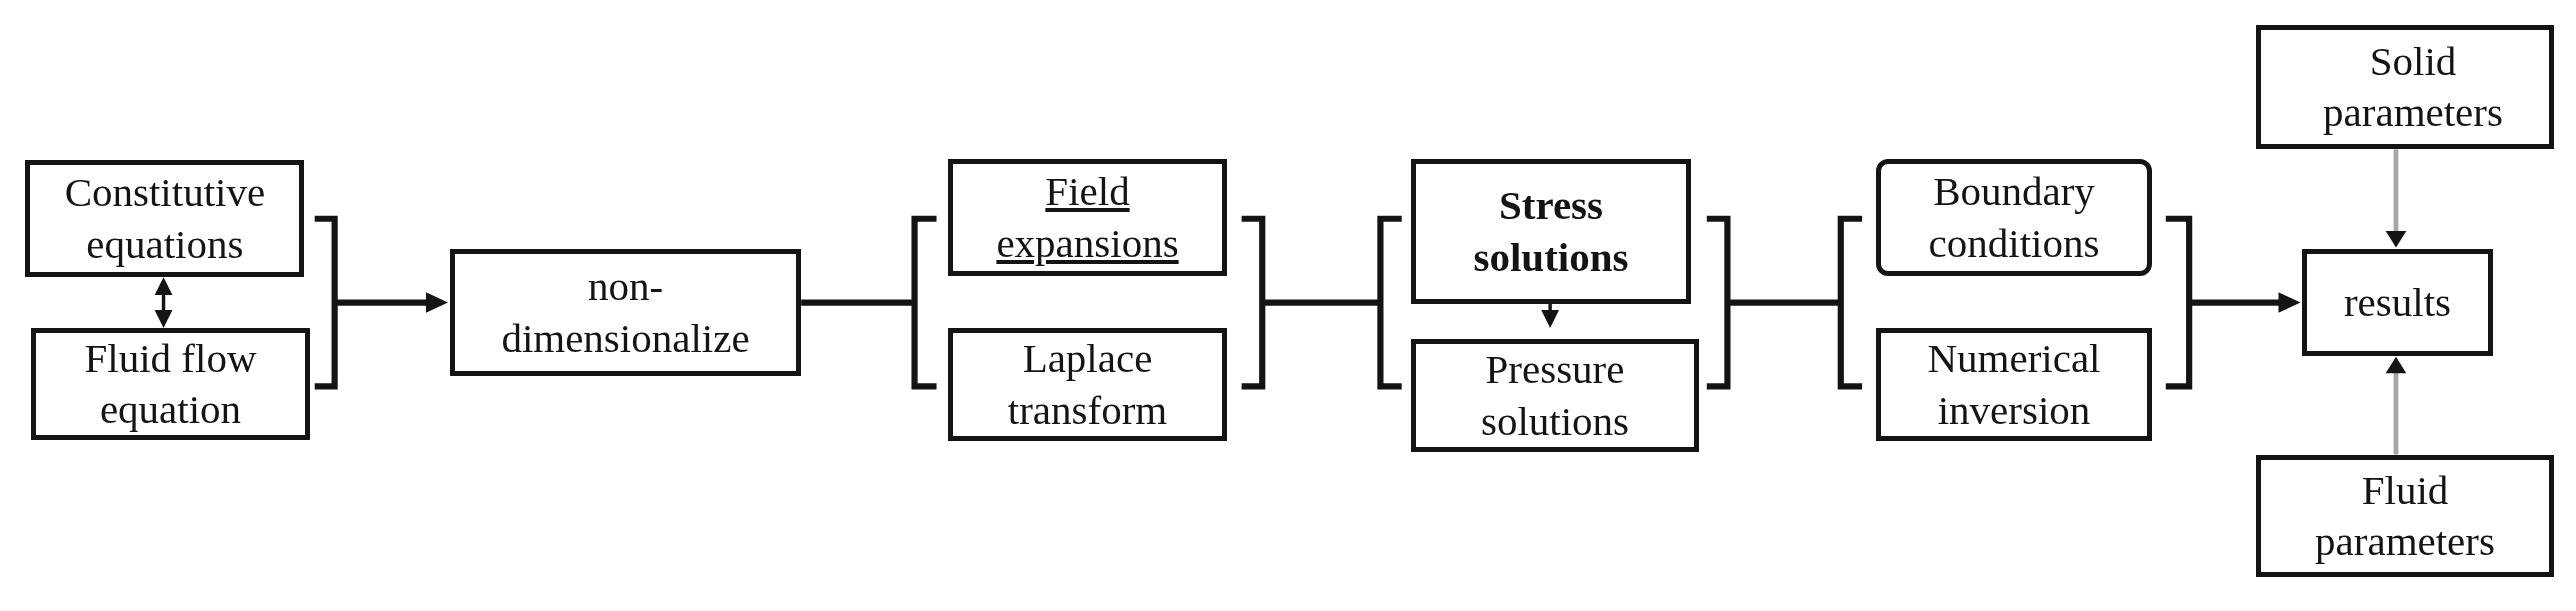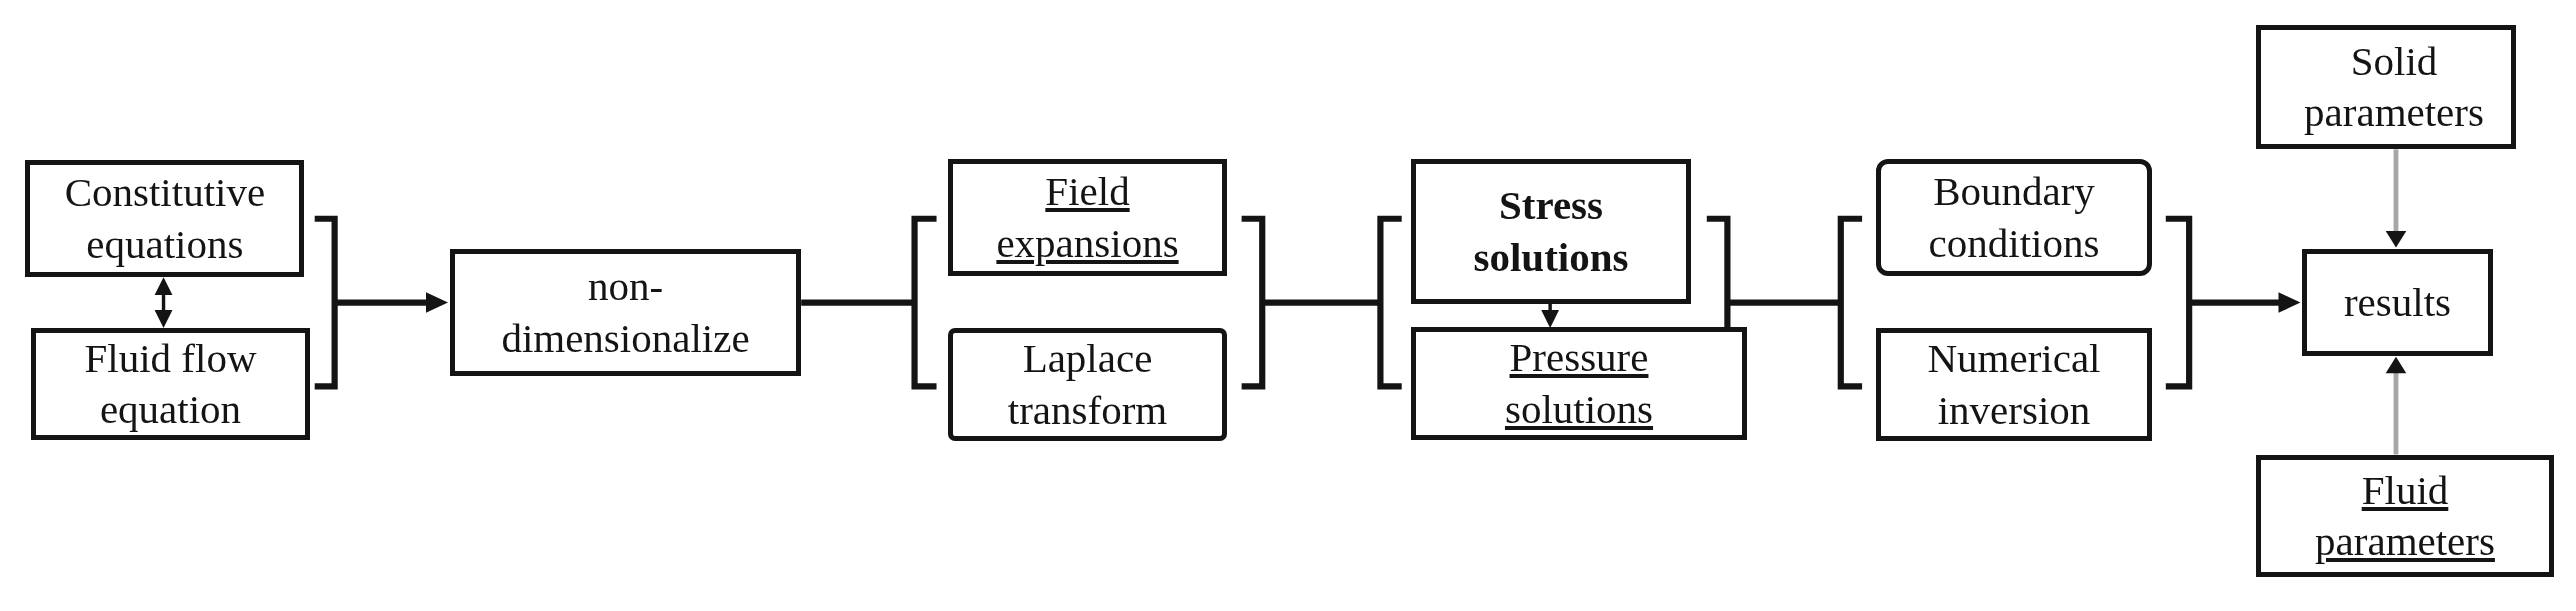--- a/index.html
+++ b/index.html
@@ -30,31 +30,31 @@
     line-height: 1.25;
     color: #141414;
   }
   
   .b-constitutive { left: 25.4px;   top: 160px; width: 279px; height: 117px; text-align: center; }
   .b-fluidflow    { left: 31px;   top: 328px; width: 279px; height: 112px; }
   
   .b-nondim       { left: 450px;  top: 249px; width: 351px; height: 127px; }
   
   .b-fieldexp     { left: 948px; top: 159px; width: 279px; height: 117px; text-decoration: underline; }
-  .b-laplace      { left: 948px; top: 328px; width: 279px; height: 113px; border-radius: 7px; }
+  .b-laplace      { left: 948px; top: 328px; width: 279px; height: 113px; }
   
   .b-stress       { left: 1411px; top: 159px; width: 280px; height: 145px; font-weight: bold; }
-  .b-pressure     { left: 1411px; top: 327px; width: 336px; height: 113px; text-decoration: underline; }
+  .b-pressure     { left: 1411px; top: 339px; width: 288px; height: 113px; }
   
   .b-boundary     { left: 1876px; top: 159px; width: 276px; height: 117px; border-radius: 12px; }
   .b-numerical    { left: 1876px; top: 328px; width: 276px; height: 113px; }
   
   .b-results      { left: 2302px; top: 249px; width: 191px; height: 107px; }
-  .b-solidparam   { left: 2256px; top: 25px;  width: 260px; height: 124px; padding-left: 16px; }
-  .b-fluidparam   { left: 2256px; top: 455px; width: 298px; height: 122px; text-decoration: underline; }
+  .b-solidparam   { left: 2256px; top: 25px;  width: 298px; height: 124px; padding-left: 16px; }
+  .b-fluidparam   { left: 2256px; top: 455px; width: 298px; height: 122px; }
 </style>
 </head>
 <body>
 
 <div class="canvas">
 
   <svg class="wires" viewBox="0 0 3749 890">
 
     <g>
       <line x1="238" y1="426" x2="238" y2="455" stroke="#141414" stroke-width="5"></line>

